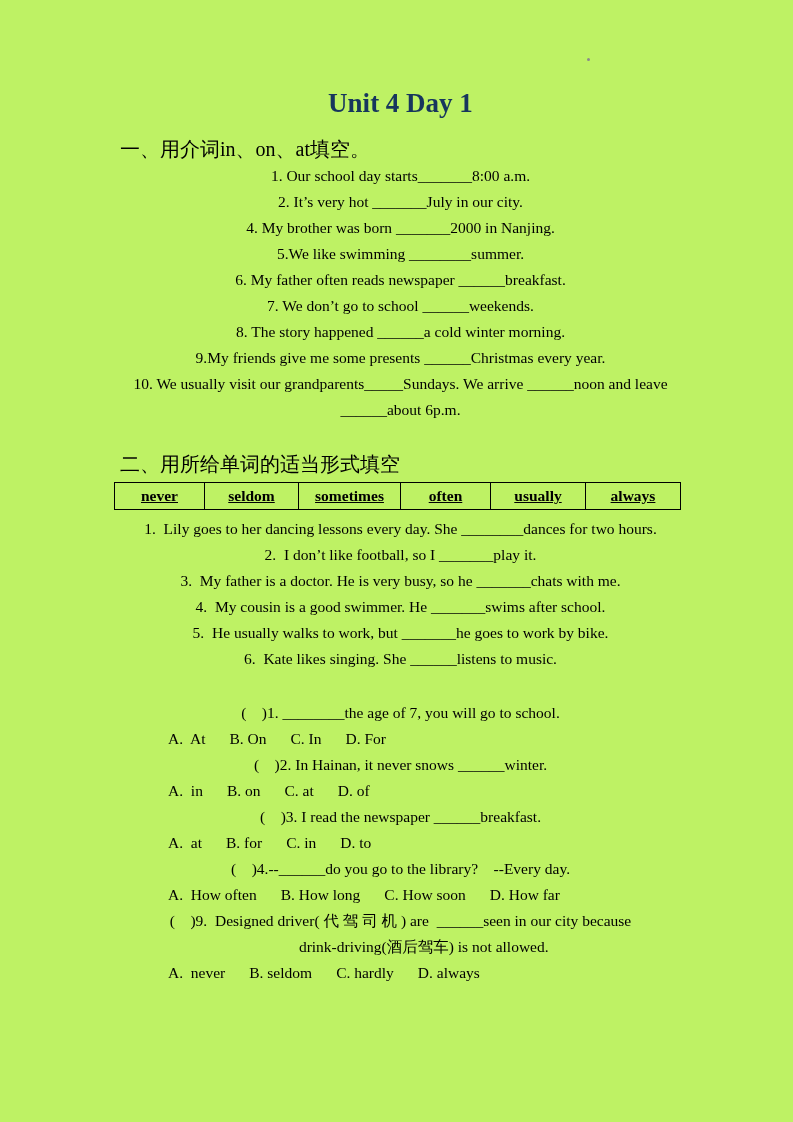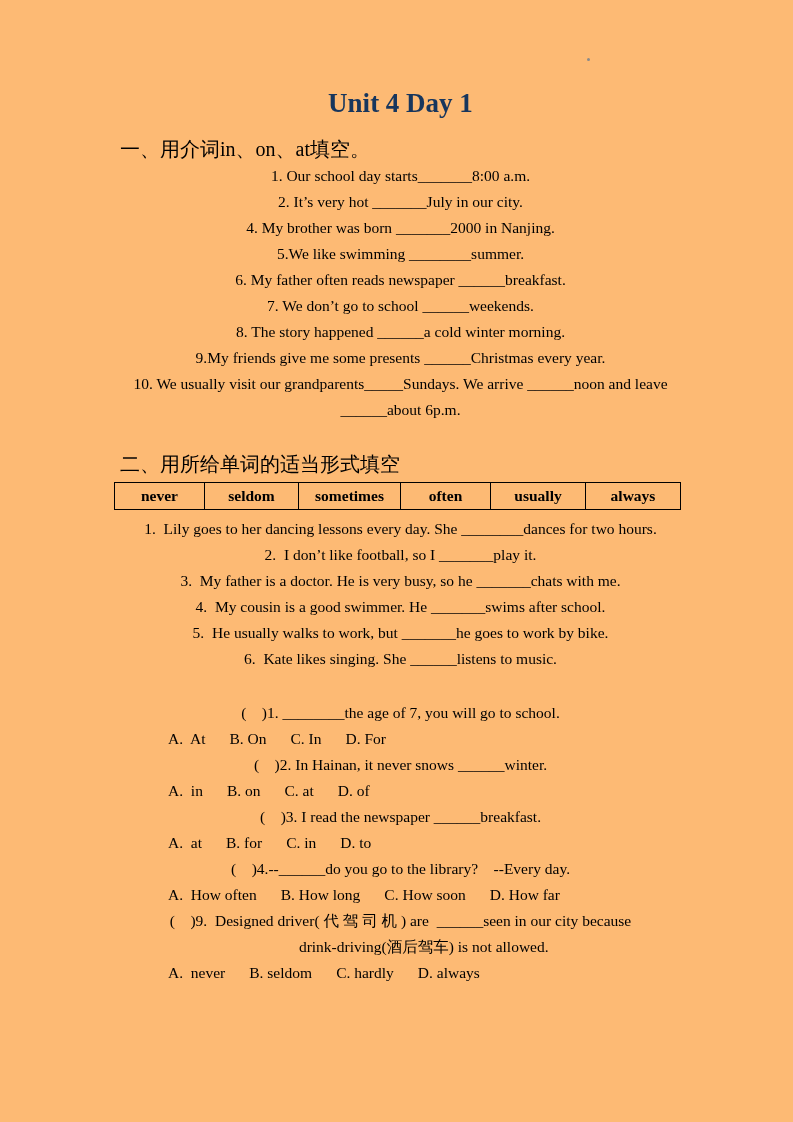--- a/index.html
+++ b/index.html
@@ -6,21 +6,21 @@
     margin: 0;
     padding: 0;
     background: #ffffff;
   }
   .page {
     position: relative;
     width: 793px;
     height: 1122px;
     box-sizing: border-box;
     padding: 86px 112px 40px 120px;
-    background: #fdba74;
+    background: #bef264;
     color: #000000;
     font-family: "Liberation Serif", serif;
     font-size: 15.5px;
     line-height: 26px;
     overflow: hidden;
   }
   .speck {
     position: absolute;
     left: 587px;
     top: 58px;
@@ -53,20 +53,21 @@
     margin-bottom: 28px;
   }
   .sec:last-child {
     margin-bottom: 0;
   }
   table.wordbank {
     border-collapse: collapse;
     table-layout: fixed;
     width: 566px;
     margin: 4px 0 6px -6px;
+    text-decoration: underline;
   }
   table.wordbank td {
     border: 1px solid #000000;
     text-align: center;
     font-weight: 700;
     font-size: 15.5px;
     padding: 2px 0;
     line-height: 22px;
   }
   col.c1 { width: 90px; }

